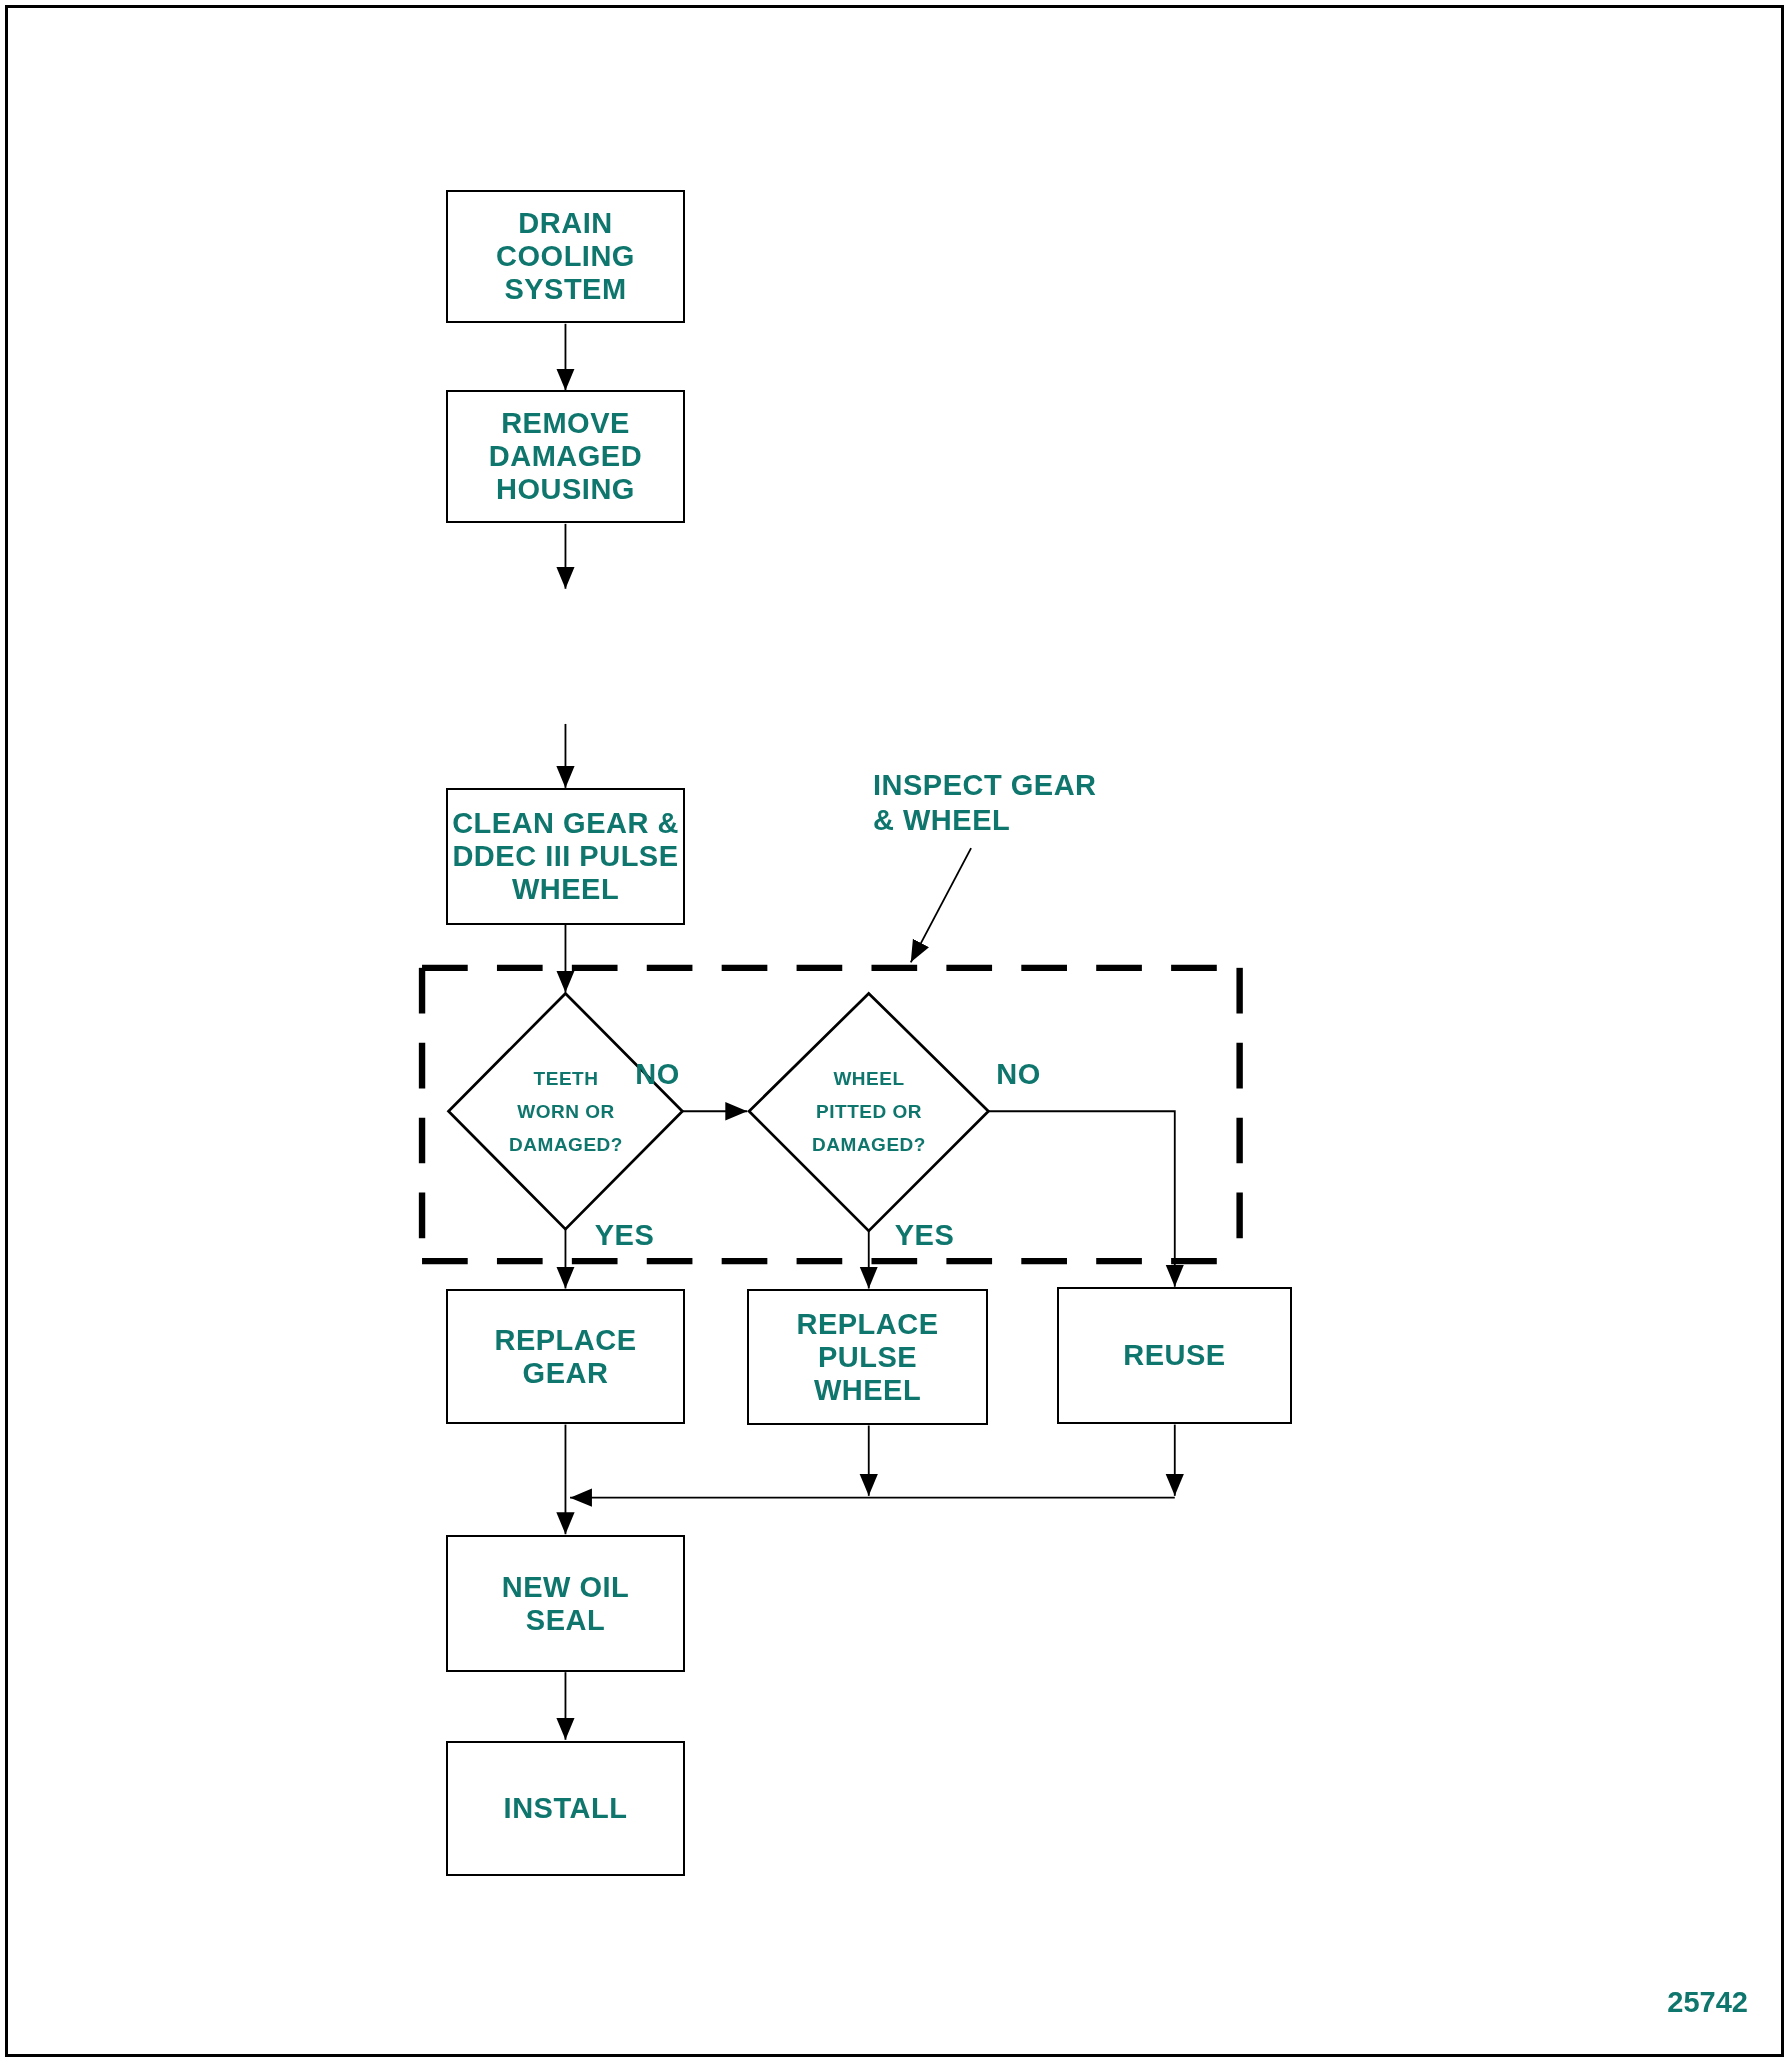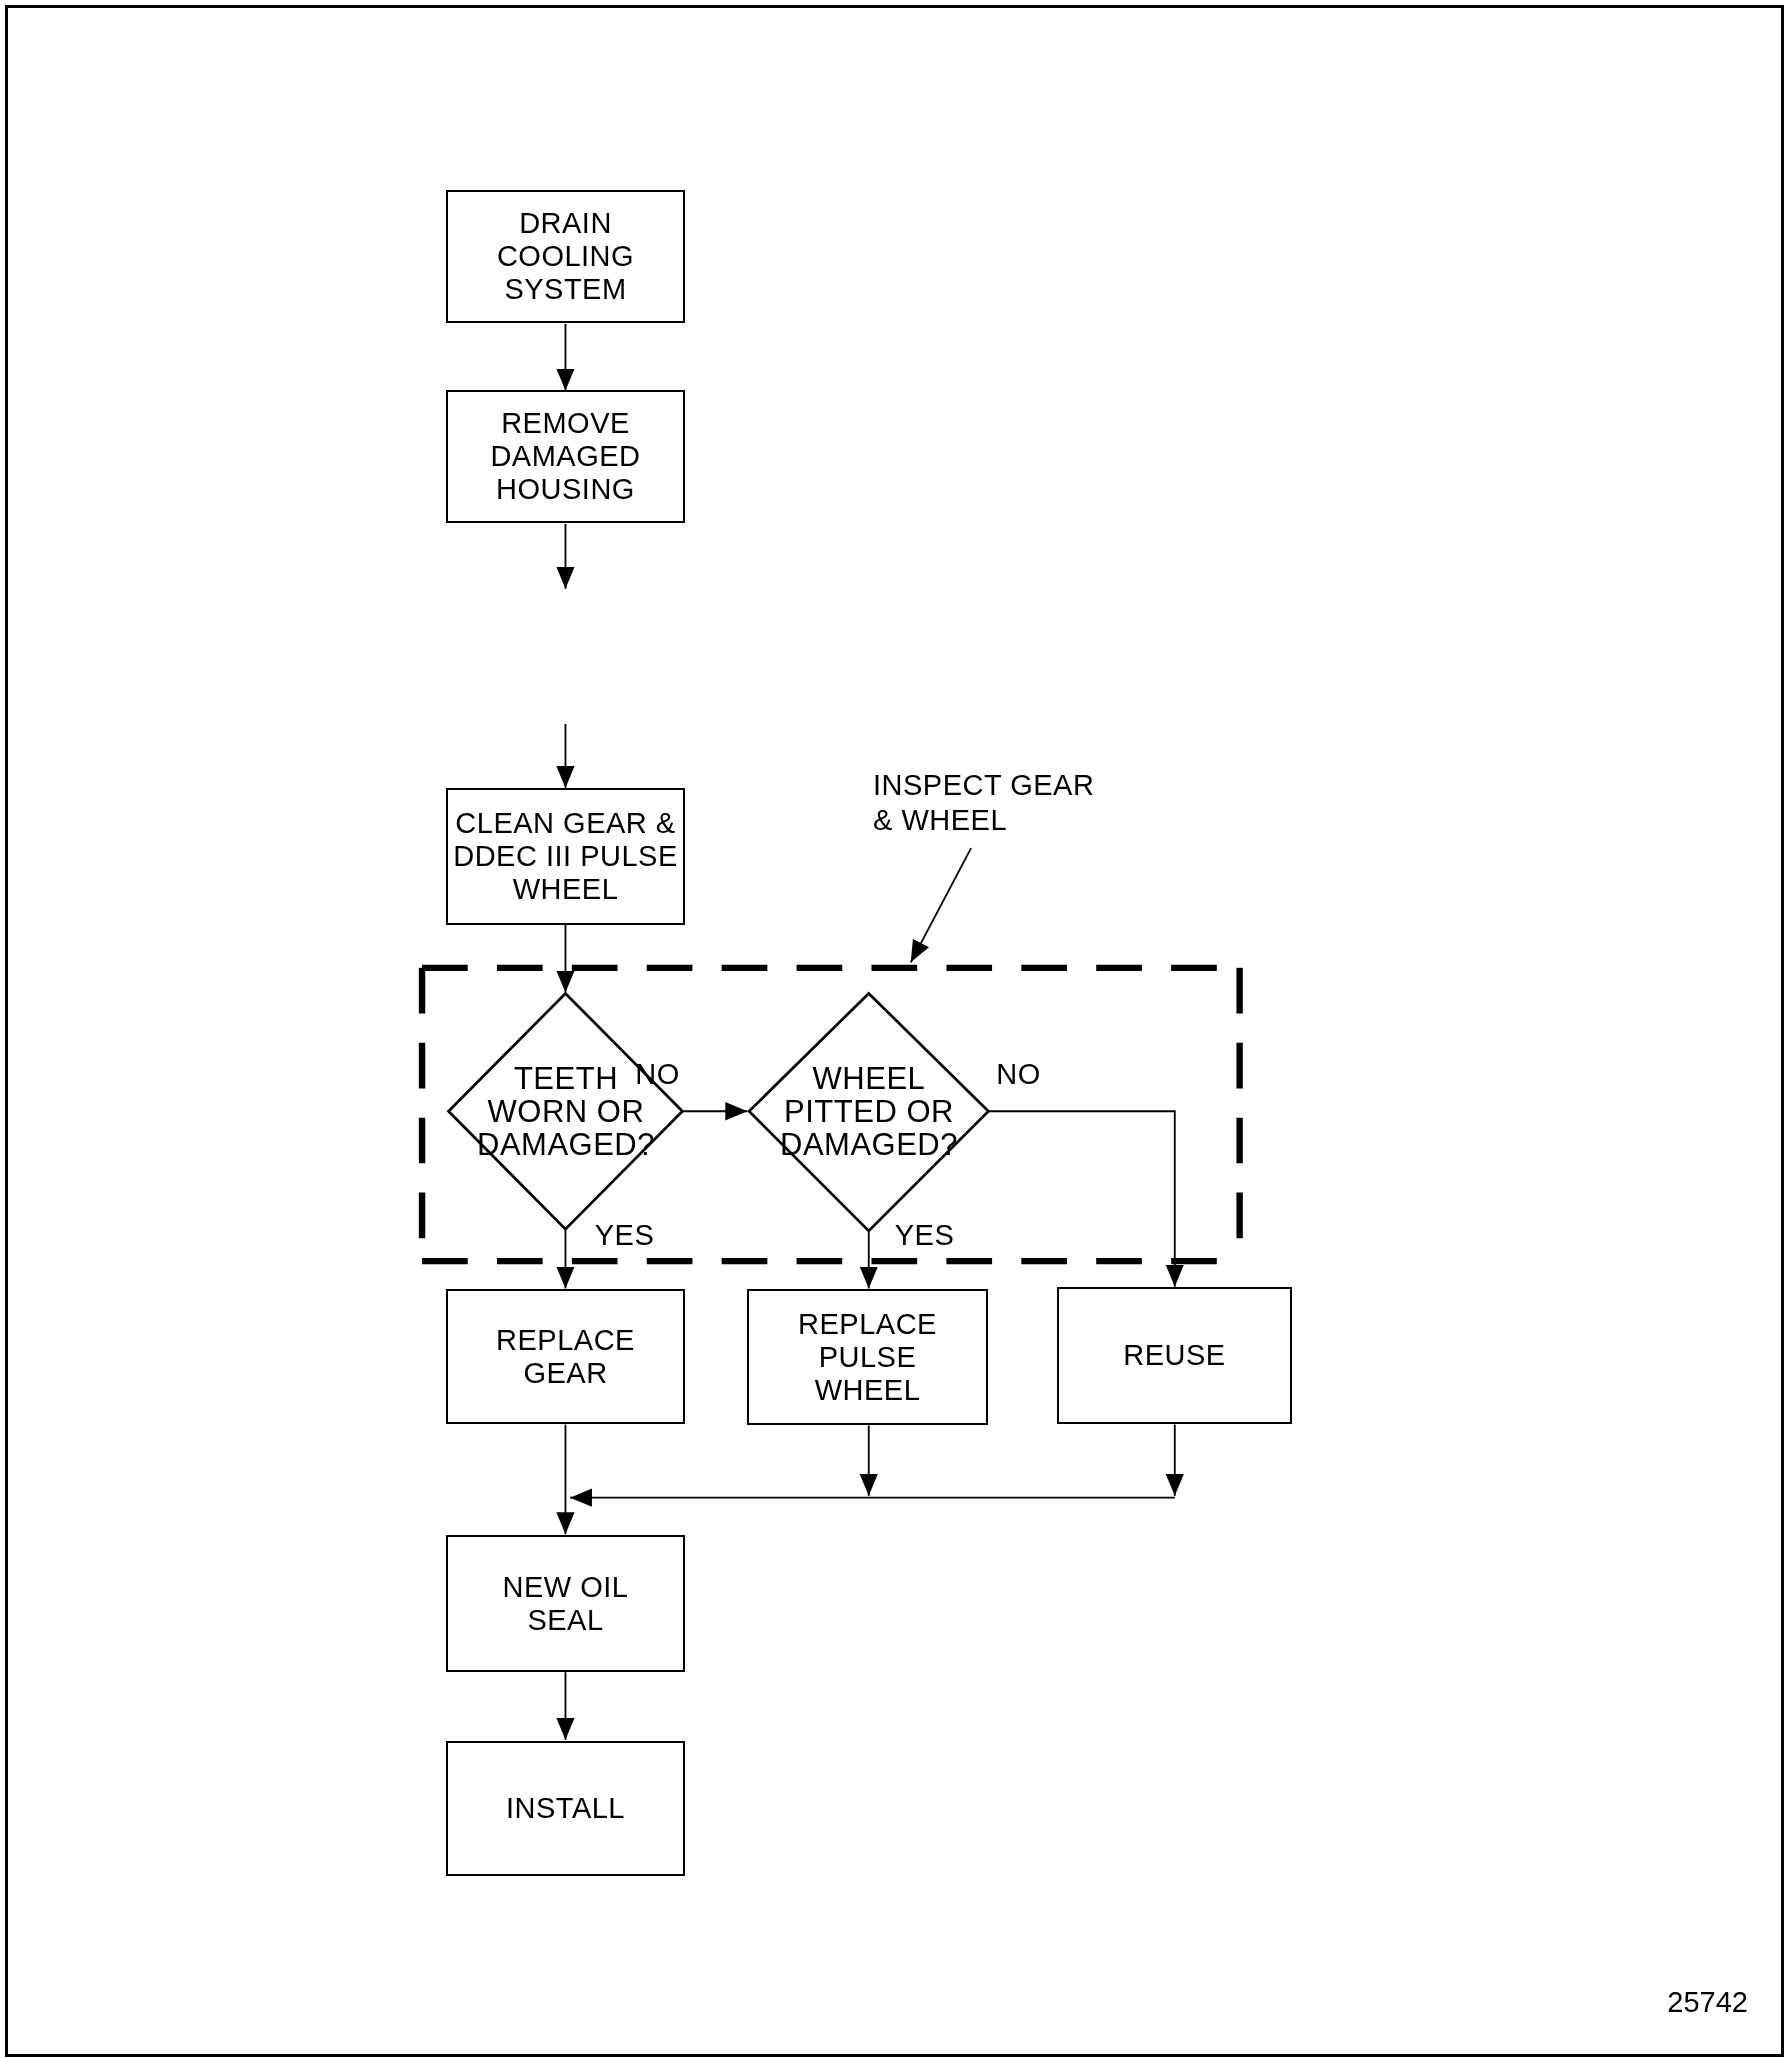--- a/index.html
+++ b/index.html
@@ -2,21 +2,22 @@
 <html style="font-size:14.6px"><head>
 <meta charset="utf-8">
 <style>
   html, body { margin: 0; padding: 0; background: #ffffff; }
   #page {
     position: relative;
     width: 1785px;
     height: 2059px;
     background: #ffffff;
     font-family: "Liberation Sans", sans-serif;
-    color: #000000;
+    color: #0f766e;
+    font-weight: bold;
   }
   #frame {
     position: absolute;
     left: 4.6px; top: 4.6px;
     width: 1773px; height: 2046px;
     border: 3.7px solid #000;
   }
   svg.connectors {
     position: absolute;
     left: 0; top: 0;
@@ -36,21 +37,21 @@
     line-height: 33px;
     letter-spacing: 0.5px;
   }
   .diamond-label {
     position: absolute;
     display: flex;
     align-items: center;
     justify-content: center;
     text-align: center;
     white-space: pre-line;
-    font-size: 31px;
+    font-size: 19px;
     line-height: 33px;
     letter-spacing: 0.5px;
   }
   .edge-label {
     position: absolute;
     font-size: 29px;
     line-height: 33px;
     letter-spacing: 0.5px;
     text-align: center;
     width: 91px;

